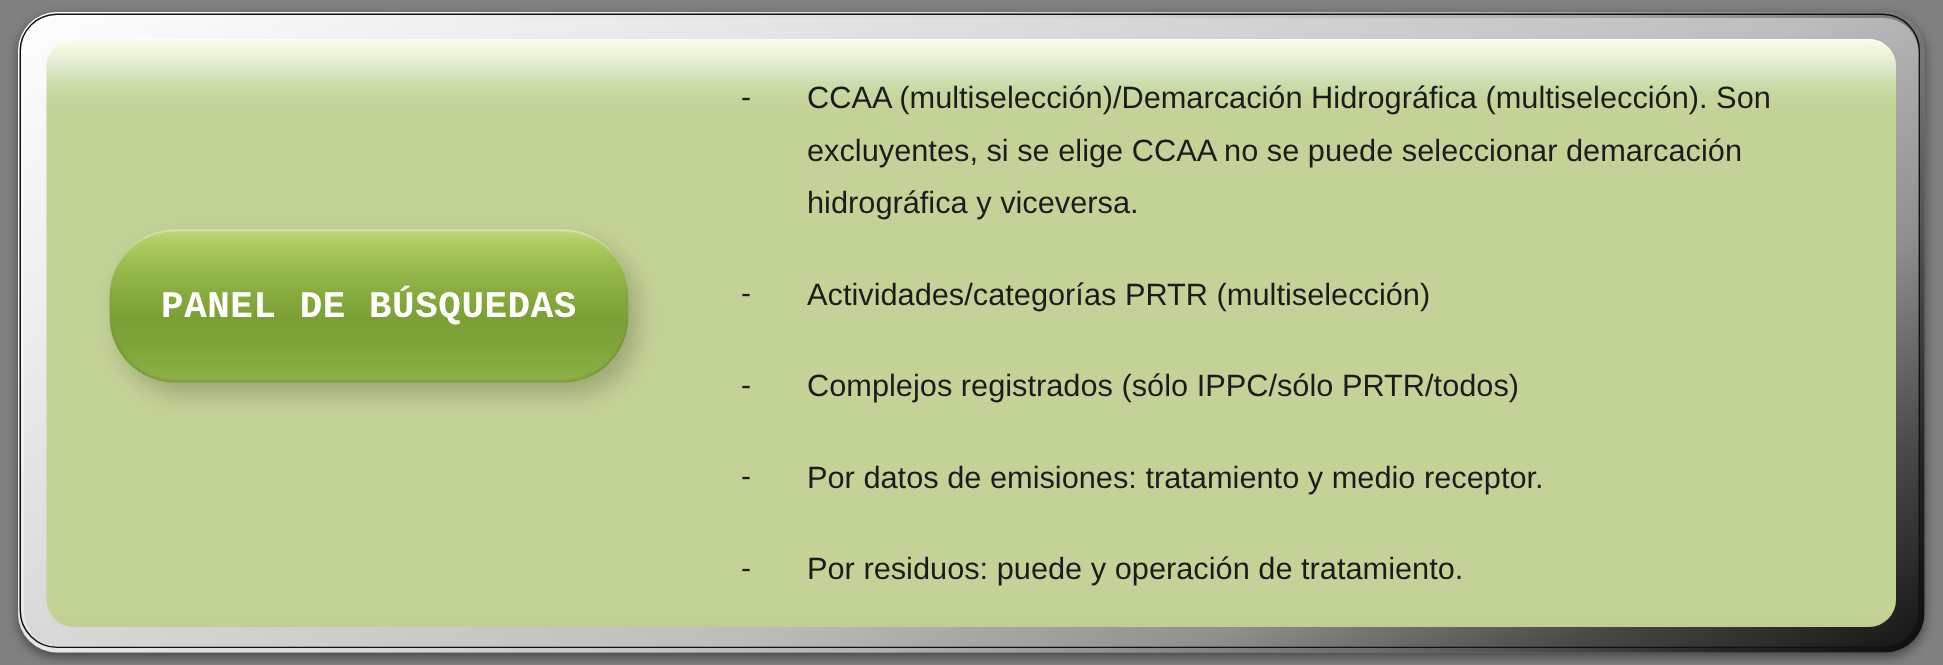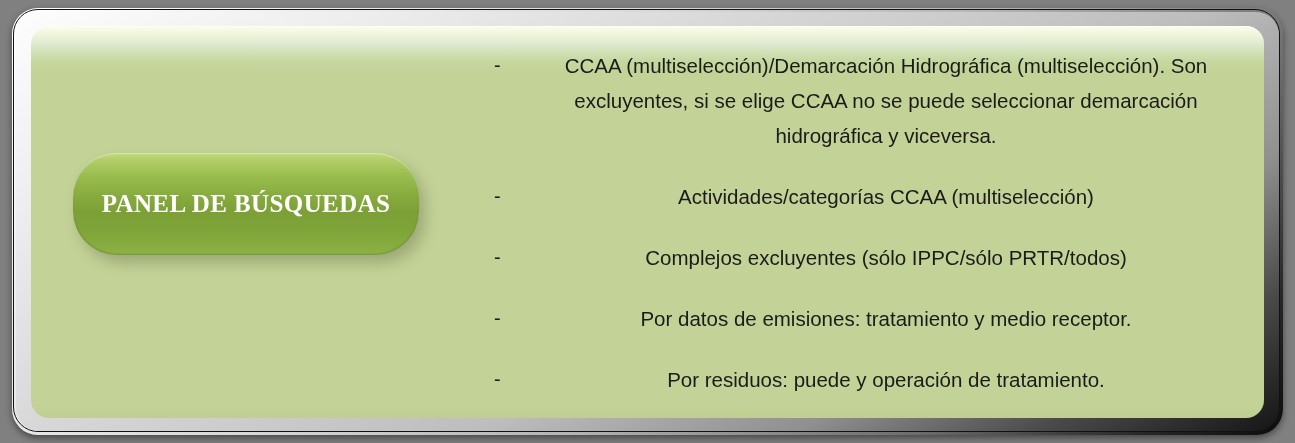--- a/index.html
+++ b/index.html
@@ -132,21 +132,21 @@
     display: flex;
     align-items: center;
     justify-content: center;
   }
   .pill-label {
     color: #ffffff;
     font-size: 25px;
     font-weight: bold;
     letter-spacing: 0.4px;
     white-space: nowrap;
-    font-family: Liberation Serif, serif;
+    font-family: Liberation Mono, monospace;
   }
 
   
   .bullets {
     position: absolute;
     left: 463px;
     top: 22px;
     width: 740px;
   }
   .bullet-row {
@@ -162,21 +162,20 @@
     font-size: 20px;
     line-height: 35px;
     font-family: "Liberation Sans", sans-serif;
   }
   .bullet-text {
     flex: 1 1 auto;
     color: #1b1b1b;
     font-size: 20.5px;
     line-height: 35px;
     font-family: "Liberation Sans", sans-serif;
-    text-align: center;
   }
 </style>
 </head>
 <body>
 
 <div id="stage">
 
   <div class="frame-outer"></div>
   <div class="frame-line"></div>
   <div class="frame-bevel"></div>
@@ -192,26 +191,26 @@
 
     <div class="bullets">
 
       <div class="bullet-row">
         <span class="dash">-</span>
         <span class="bullet-text">CCAA (multiselección)/Demarcación Hidrográfica (multiselección). Son excluyentes, si se elige CCAA no se puede seleccionar demarcación hidrográfica y viceversa.</span>
       </div>
 
       <div class="bullet-row">
         <span class="dash">-</span>
-        <span class="bullet-text">Actividades/categorías CCAA (multiselección)</span>
-      </div>
-
-      <div class="bullet-row">
-        <span class="dash">-</span>
-        <span class="bullet-text">Complejos excluyentes (sólo IPPC/sólo PRTR/todos)</span>
+        <span class="bullet-text">Actividades/categorías PRTR (multiselección)</span>
+      </div>
+
+      <div class="bullet-row">
+        <span class="dash">-</span>
+        <span class="bullet-text">Complejos registrados (sólo IPPC/sólo PRTR/todos)</span>
       </div>
 
       <div class="bullet-row">
         <span class="dash">-</span>
         <span class="bullet-text">Por datos de emisiones: tratamiento y medio receptor.</span>
       </div>
 
       <div class="bullet-row">
         <span class="dash">-</span>
         <span class="bullet-text">Por residuos: puede y operación de tratamiento.</span>

